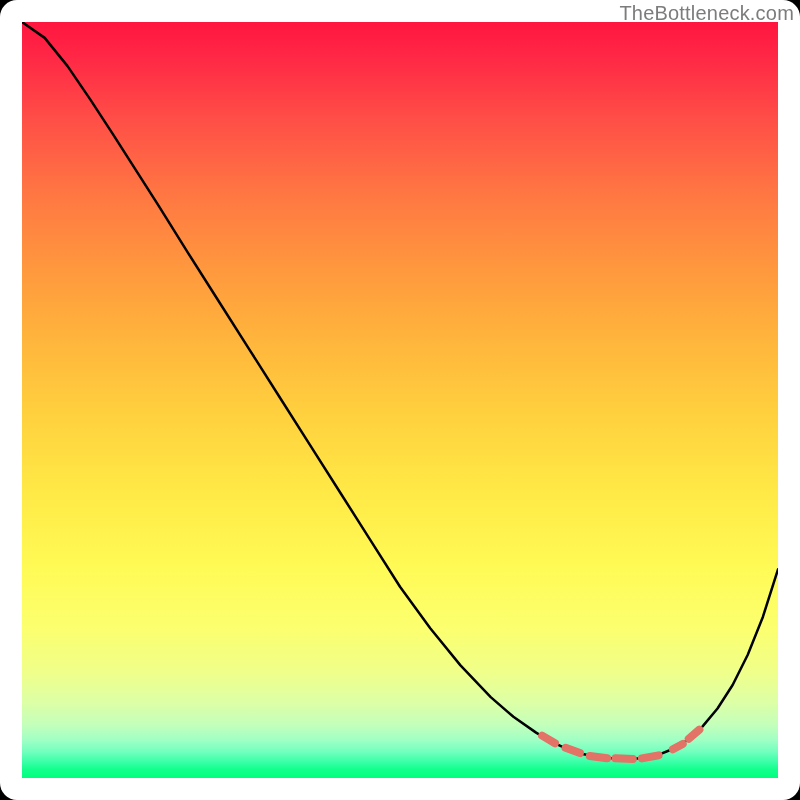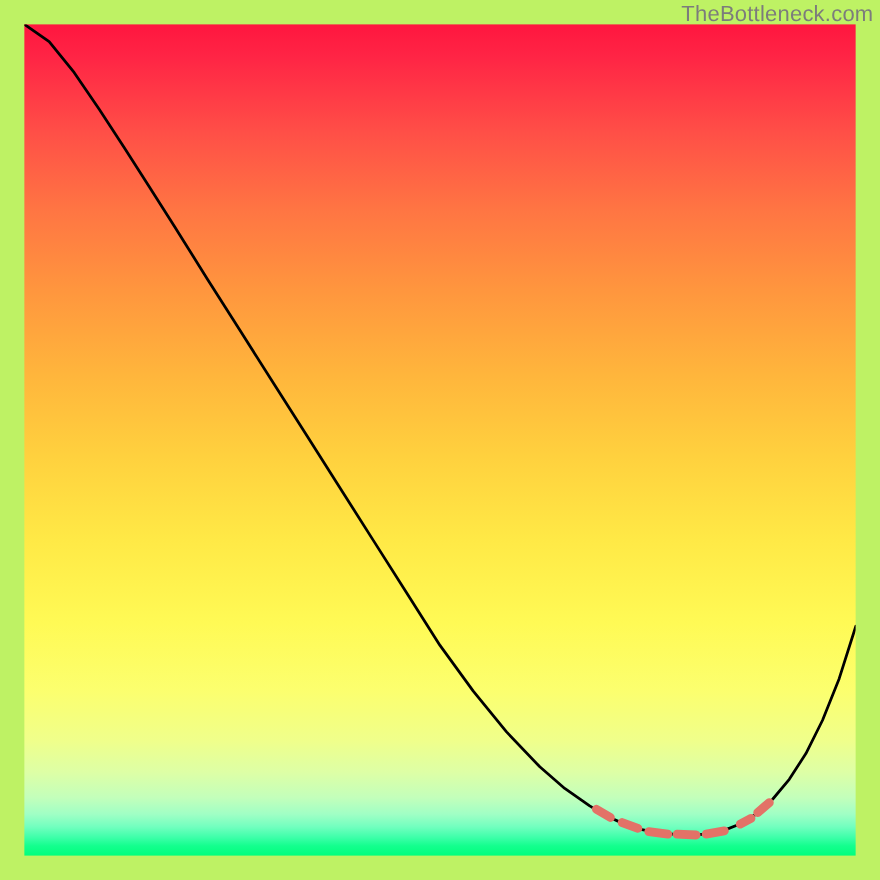--- a/index.html
+++ b/index.html
@@ -8,21 +8,22 @@
     width: 800px;
     height: 800px;
     background: #000000;
     overflow: hidden;
     font-family: Arial, Helvetica, sans-serif;
   }
   .stage {
     position: relative;
     width: 800px;
     height: 800px;
-    background: #bef264;
+    background: #ffffff;
+    border-radius: 17px;
   }
   .plot {
     position: absolute;
     left: 22px;
     top: 22px;
     width: 756px;
     height: 756px;
     overflow: hidden;
   }
   .gradient {

